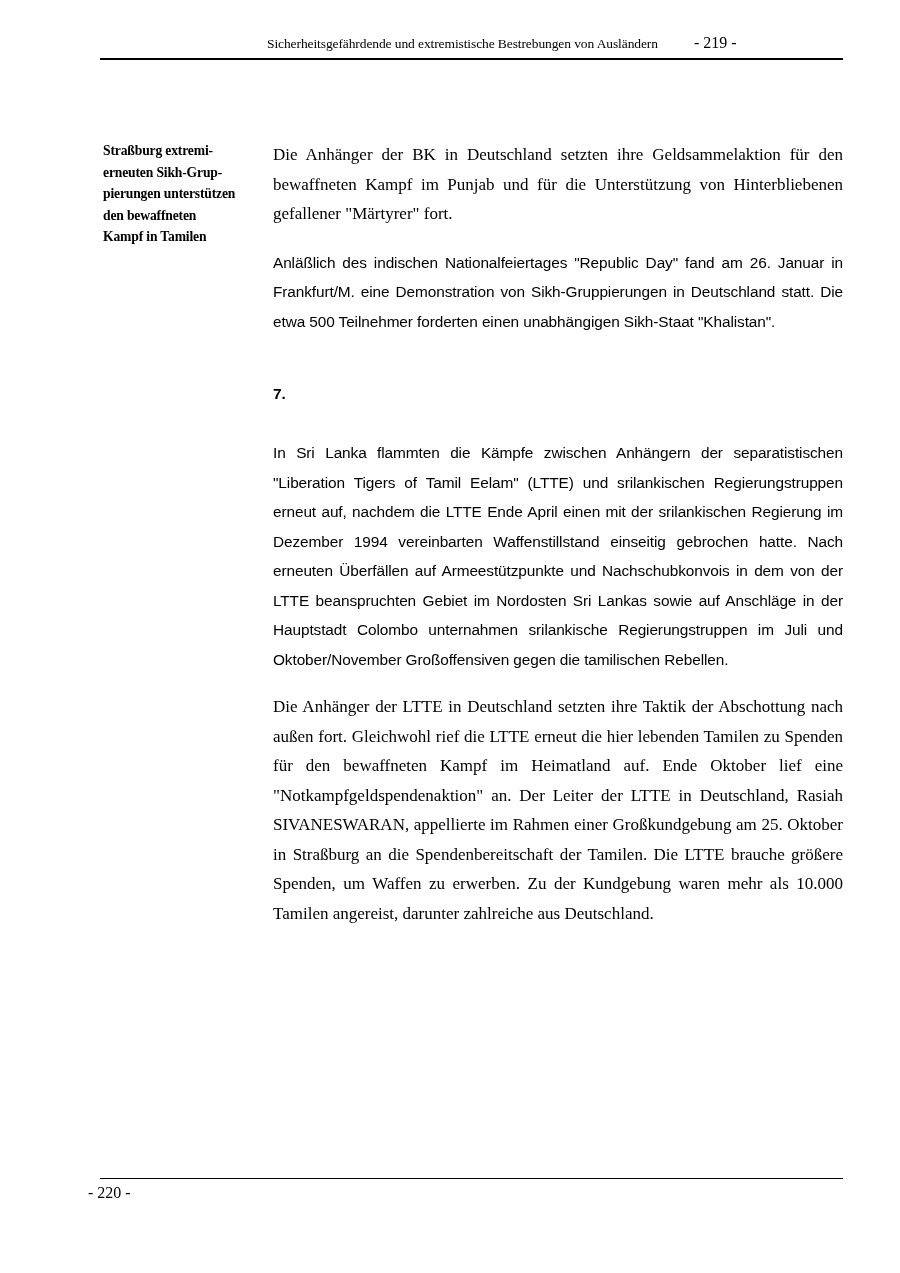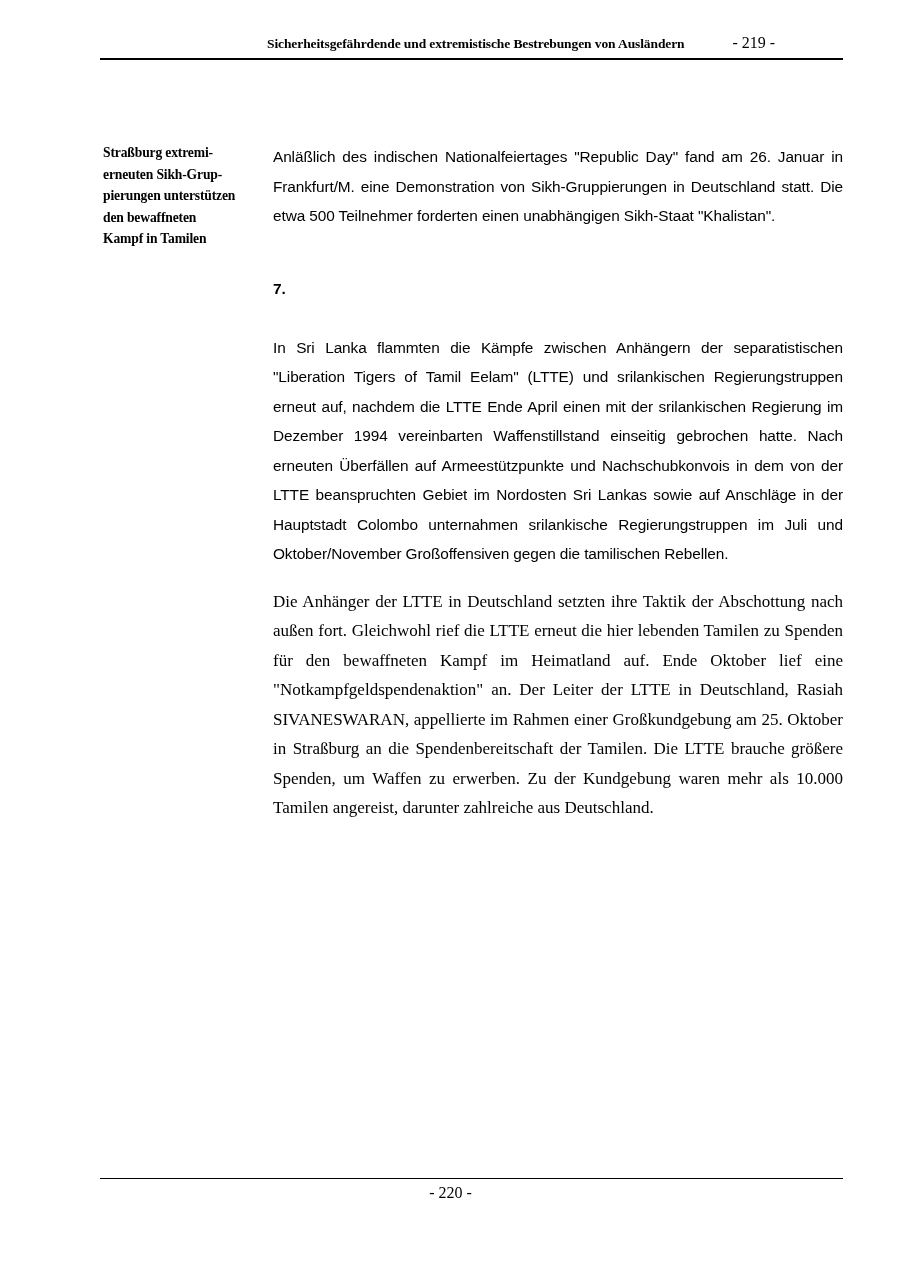--- a/index.html
+++ b/index.html
@@ -37,45 +37,44 @@
     align-items: baseline;
     justify-content: flex-start;
     height: 22px;
   }
   .header-title {
     font-family: "Liberation Serif", "DejaVu Serif", serif;
     font-size: 13.5px;
     letter-spacing: -0.1px;
     white-space: nowrap;
     margin-left: 167px;
-    font-weight: bold;
   }
   .header-pageno {
     font-family: "Liberation Serif", "DejaVu Serif", serif;
     font-size: 16px;
-    margin-left: 48px;
+    margin-left: 36px;
     white-space: nowrap;
   }
   .rule {
     position: absolute;
     background: #000000;
     height: 1.6px;
     left: 100px;
     width: 743px;
   }
   .rule-top { top: 58px; }
   .rule-bottom { top: 1178px; height: 1.4px; }
 
   
   .footer-block {
     position: absolute;
-    left: 112px;
+    left: 88px;
     top: 1184px;
     width: 743px;
-    text-align: center;
+    text-align: left;
   }
   .footer-pageno {
     font-family: "Liberation Serif", "DejaVu Serif", serif;
     font-size: 16px;
     padding-right: 66px;
   }
 
   
   .content {
     position: absolute;
@@ -157,20 +156,21 @@
     <div class="block">
       <div class="marginnote">
         <span class="ln">Straßburg extremi-</span>
         <span class="ln">erneuten Sikh-Grup-</span>
         <span class="ln">pierungen unterstützen</span>
         <span class="ln">den bewaffneten</span>
         <span class="ln">Kampf in Tamilen</span>
       </div>
 
       <div class="bodycol">
+        <p class="serif-par">Die Anhänger der BK in Deutschland setzten ihre Geldsammelaktion für den bewaffneten Kampf im Punjab und für die Unterstützung von Hinterbliebenen gefallener "Märtyrer" fort.</p>
         <p class="sans-par">Anläßlich des indischen Nationalfeiertages "Republic Day" fand am 26. Januar in Frankfurt/M. eine Demonstration von Sikh-Gruppierungen in Deutschland statt. Die etwa 500 Teilnehmer forderten einen unabhängigen Sikh-Staat "Khalistan".</p>
       </div>
     </div>
 
     <div class="spacer-lg"></div>
 
     <div class="block">
       <div class="bodycol">
         <h2 class="section-heading">
           <span class="num">7.</span>

